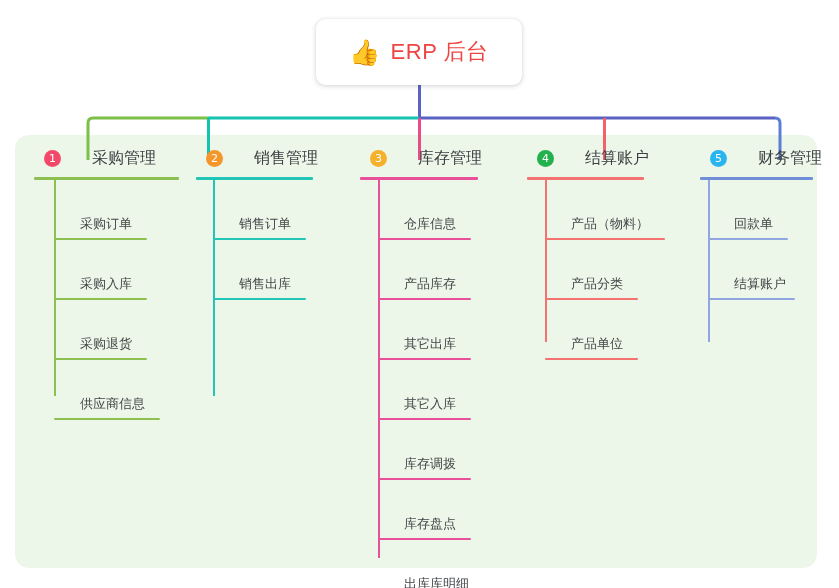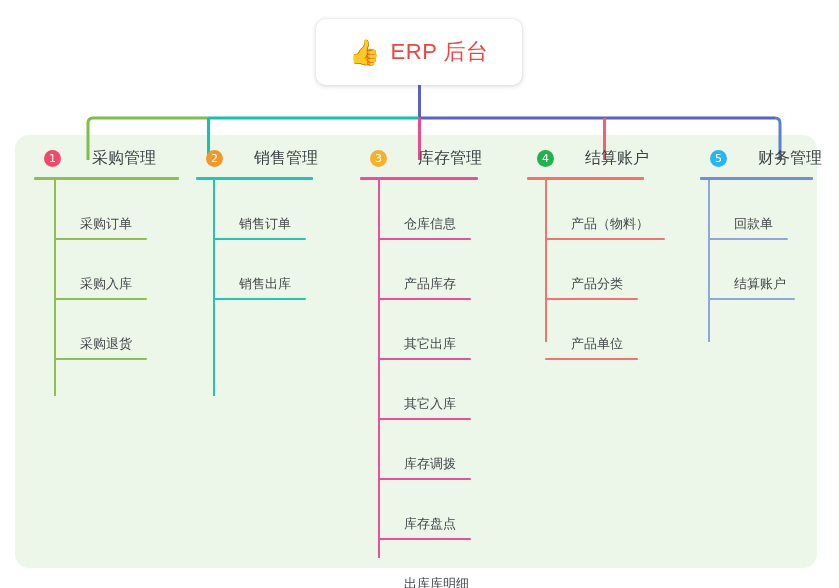--- a/index.html
+++ b/index.html
@@ -174,20 +174,24 @@
         <span class="leaf-rule" style="background:#8cc152; width:93px;"></span>
       </div>
       <div class="leaf">
         <span class="leaf-label">采购入库</span>
         <span class="leaf-rule" style="background:#8cc152; width:93px;"></span>
       </div>
       <div class="leaf">
         <span class="leaf-label">采购退货</span>
         <span class="leaf-rule" style="background:#8cc152; width:93px;"></span>
       </div>
+      <div class="leaf">
+        <span class="leaf-label">供应商信息</span>
+        <span class="leaf-rule" style="background:#8cc152; width:106px;"></span>
+      </div>
     </div>
   </div>
 
   <div class="column" id="col-2" style="left:196px; width:150px;">
     <div class="col-head">
       <span class="badge" style="background:#f5962a">2</span>
       <span class="col-title">销售管理</span>
     </div>
     <div class="col-rule" style="background:#23c6b6; width:117px;"></div>
     <div class="leafs" style="margin-left:17px;">

